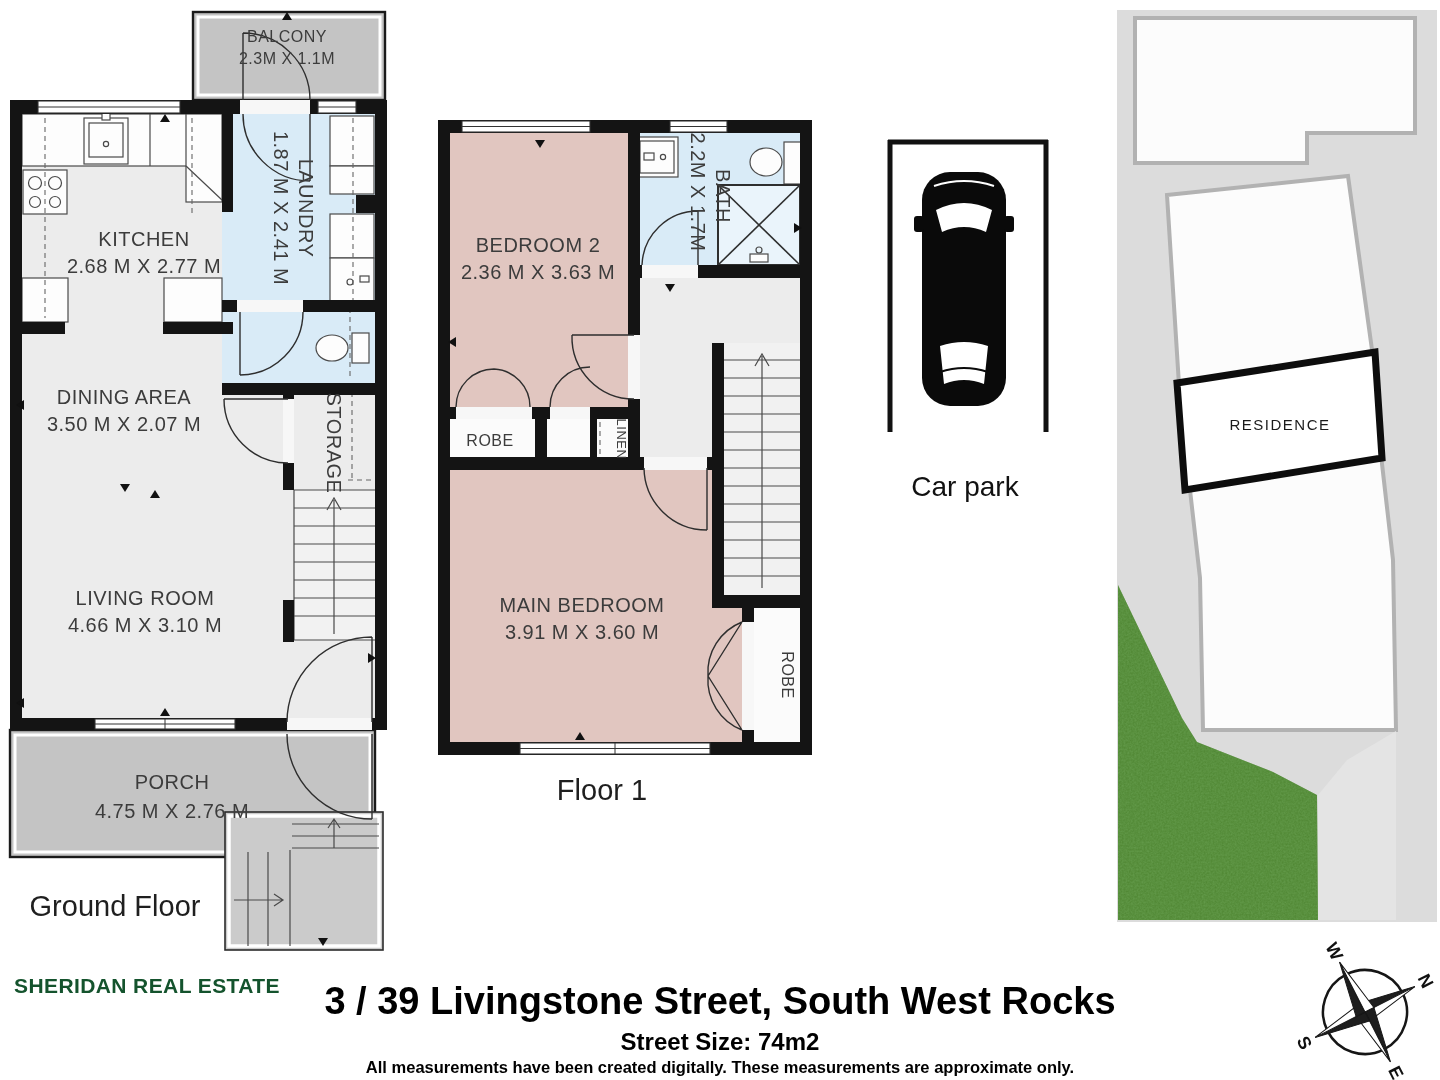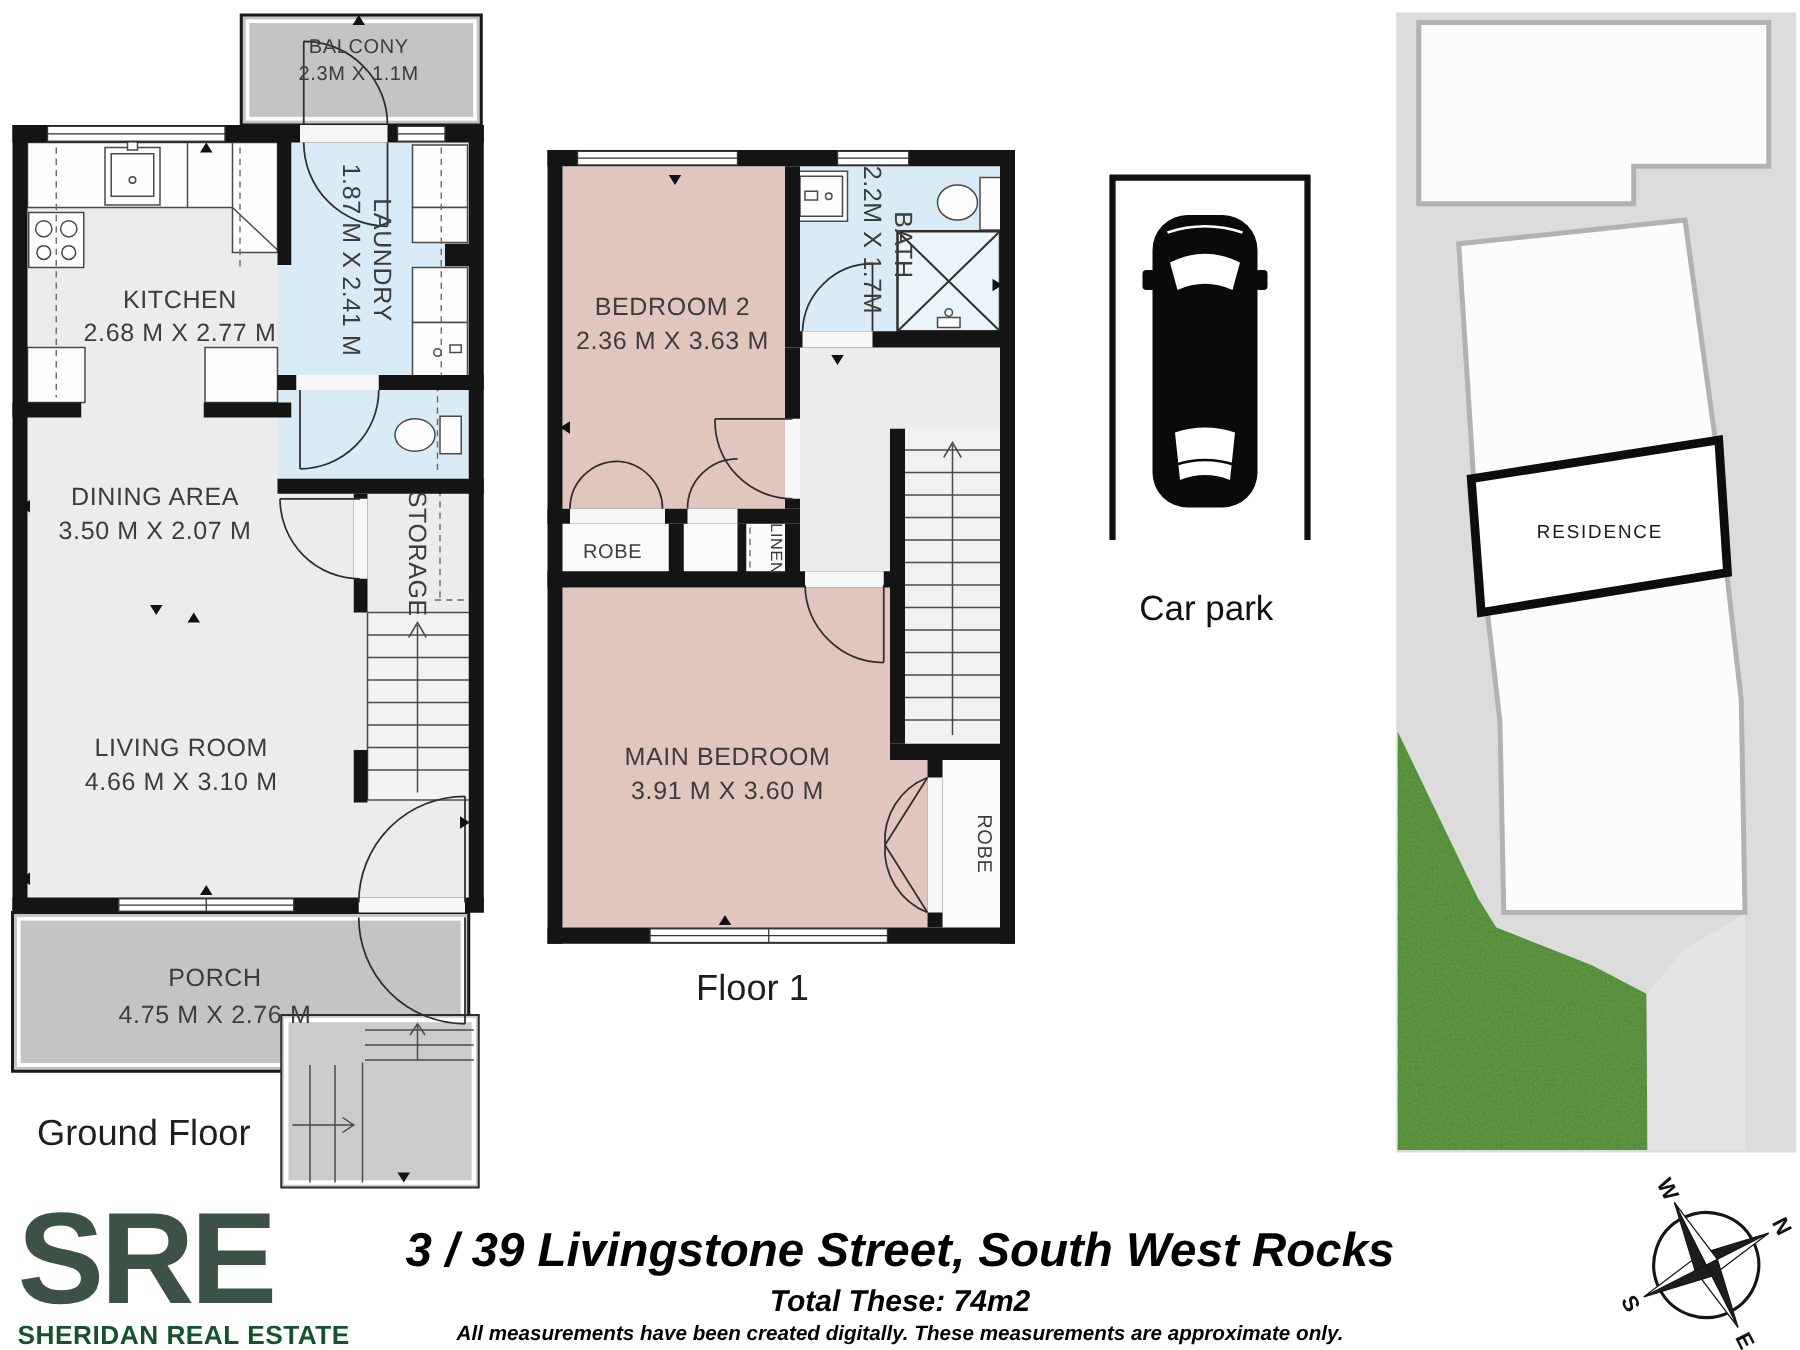--- a/index.html
+++ b/index.html
@@ -13,21 +13,21 @@
   .wall{fill:#141414;}
   .gap{fill:#f7f7f7;}
   .fixture{fill:#fdfdfd;stroke:#4a4a4a;stroke-width:1.2;}
   .fixline{stroke:#4a4a4a;stroke-width:1.2;fill:none;}
   .door{stroke:#2e2e2e;stroke-width:1.4;fill:none;}
   .tread{stroke:#4a4a4a;stroke-width:1.2;}
   .dash{stroke:#666;stroke-width:1.1;stroke-dasharray:5 4;fill:none;}
   .win{fill:#ffffff;stroke:#333;stroke-width:1.1;}
   .winline{stroke:#333;stroke-width:1;}
   .dimarrow{fill:#111;}
-  .footer-address{color:#000;font-weight:bold;text-align:center;font-style:italic;}
+  .footer-address{color:#000;font-weight:bold;text-align:center;}
   #logo-text{color:#3d5247;font-weight:bold;font-size:104px;line-height:.8;letter-spacing:-3px;}
   #logo-sub{color:#14532d;font-weight:bold;font-size:21px;letter-spacing:.4px;margin-top:8px;}
 </style>
 </head>
 <body>
 
 <svg class="abs" style="left:0;top:0" width="400" height="960" viewBox="0 0 400 960">
 
   <g>
     <rect x="193" y="12" width="192" height="88" fill="#c4c4c4" stroke="#1a1a1a" stroke-width="2.4"></rect>
@@ -354,19 +354,18 @@
       <polygon points="-56,0 0,-10 0,0" fill="#ffffff"></polygon>
     </g>
     <text x="0" y="-62" text-anchor="middle" style="fill:#111;font-size:18px;font-weight:bold">N</text>
     <text x="68" y="6" text-anchor="middle" style="fill:#111;font-size:18px;font-weight:bold">E</text>
     <text x="0" y="74" text-anchor="middle" style="fill:#111;font-size:18px;font-weight:bold">S</text>
     <text x="-68" y="6" text-anchor="middle" style="fill:#111;font-size:18px;font-weight:bold">W</text>
   </g>
 </svg>
 
 <div class="abs" style="left:14px;top:966px">
-  <div id="logo-text">SRE</div>
   <div id="logo-sub">SHERIDAN REAL ESTATE</div>
 </div>
 
 <div class="abs footer-address" style="left:250px;top:980px;width:940px;font-size:38px">3 / 39 Livingstone Street, South West Rocks</div>
-<div class="abs footer-address" style="left:250px;top:1028px;width:940px;font-size:24px">Total These: 74m2</div>
+<div class="abs footer-address" style="left:250px;top:1028px;width:940px;font-size:24px">Street Size: 74m2</div>
 <div class="abs footer-address" style="left:250px;top:1058px;width:940px;font-size:16.5px">All measurements have been created digitally. These measurements are approximate only.</div>
 
 </body></html>

